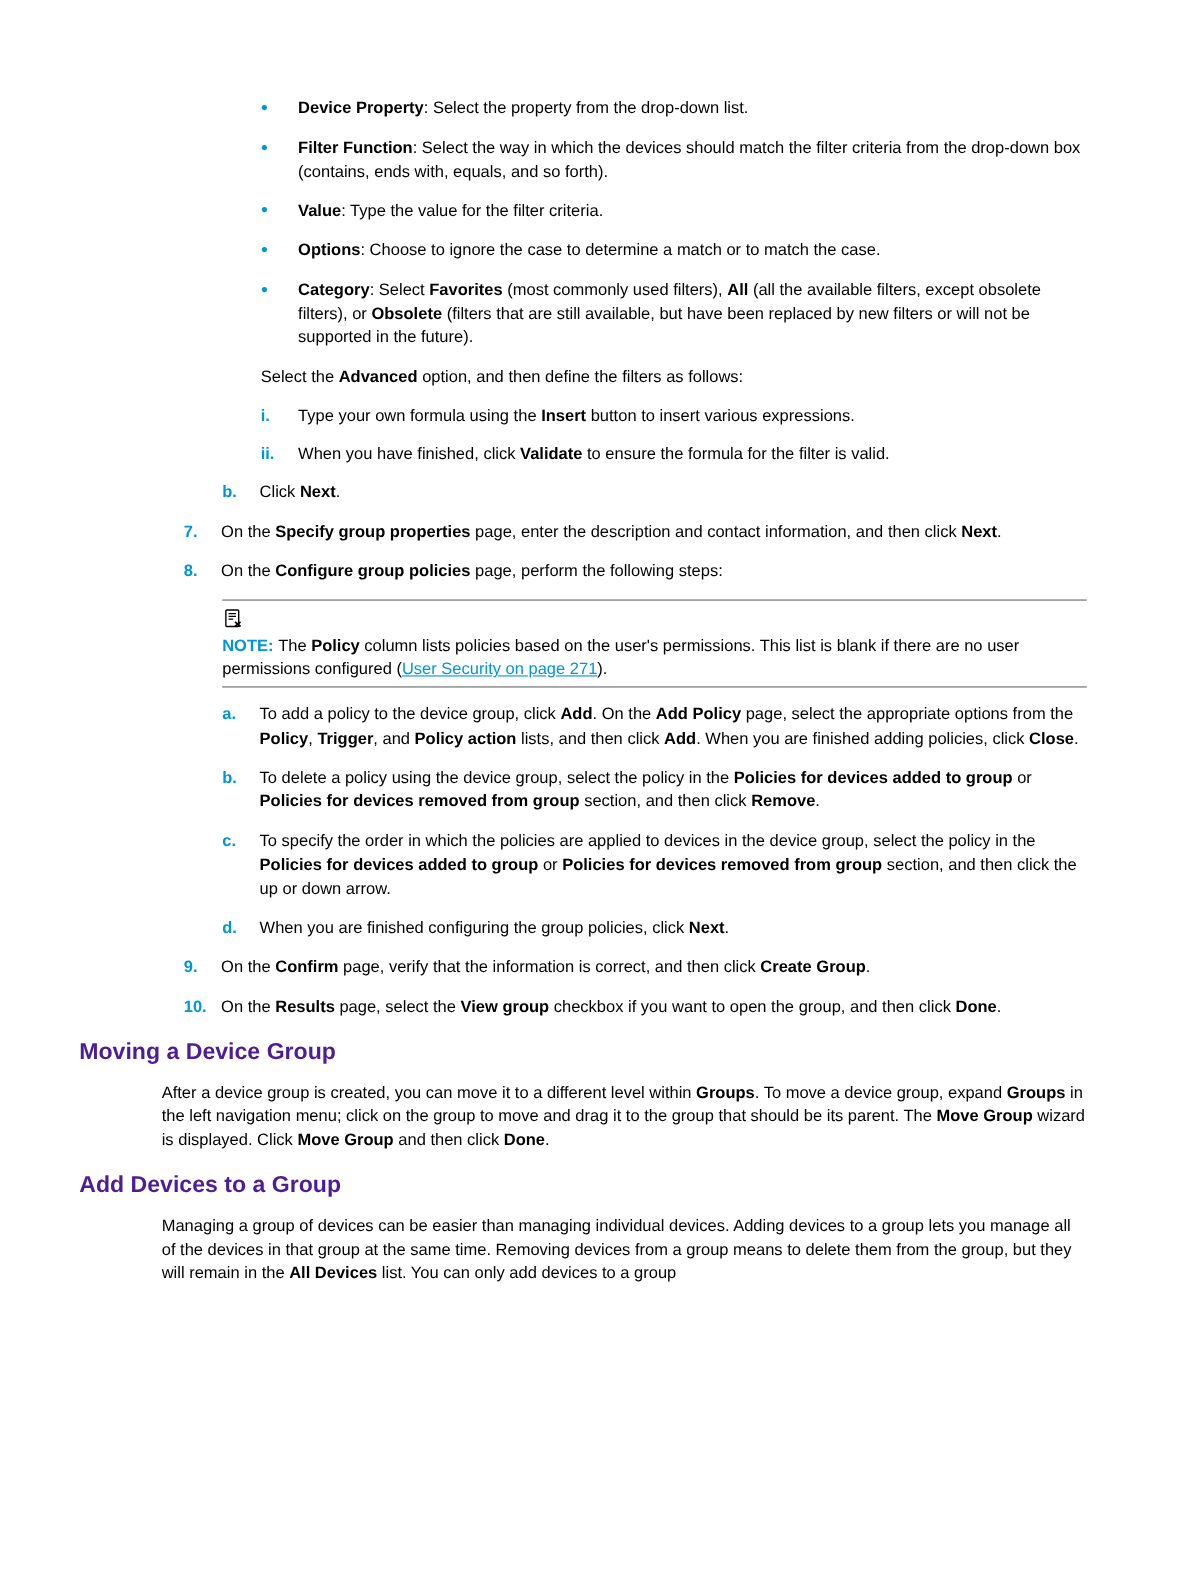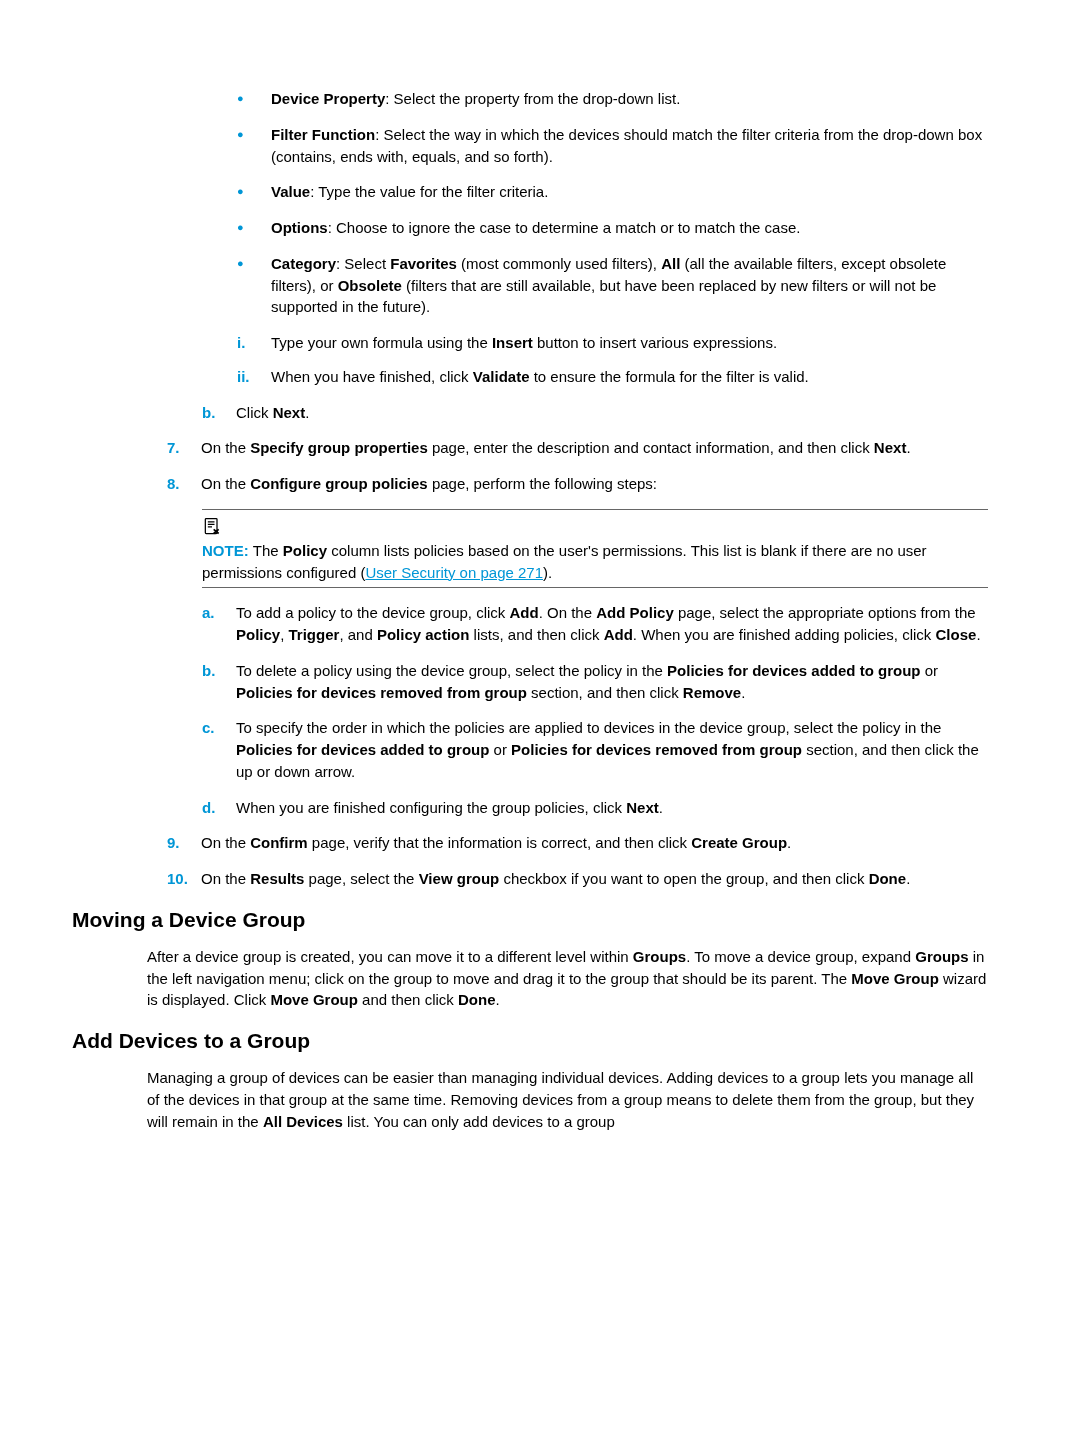--- a/index.html
+++ b/index.html
@@ -19,39 +19,40 @@
   .num-list > li { position: relative; padding-left: 34px; margin-bottom: 14px; }
   .num-list > li > .marker { position: absolute; left: 0; top: 0; color: #0096d6; font-weight: bold; }
   .note-block { margin-left: 130px; margin-right: 0; border-top: 1px solid #666; border-bottom: 1px solid #666; padding: 4px 0 4px 0; margin-bottom: 14px; }
   .note-row { display: flex; align-items: flex-start; flex-direction: column; }
   .note-icon { flex: 0 0 24px; margin-right: 4px; margin-top:2px; }
   .note-text { flex: 1; }
   .note-label { color: #0096d6; font-weight: bold; }
   .alpha-list { list-style: none; margin-left: 130px; }
   .alpha-list > li { position: relative; padding-left: 34px; margin-bottom: 14px; }
   .alpha-list > li .marker { position: absolute; left: 0; top: 0; color: #0096d6; font-weight: bold; }
-  h2 { color: #000000; font-size: 21px; font-weight: bold; margin: 18px 0 14px 0; }
+  h2 { color: #4c1d95; font-size: 21px; font-weight: bold; margin: 18px 0 14px 0; }
   .body-para { margin-left: 75px; margin-bottom: 14px; }
   .link { color: #0096d6; text-decoration: underline; }
   .footer { position: absolute; bottom: 48px; left: 72px; right: 92px; display: flex; justify-content: space-between; font-size: 14px; }
   b { font-weight: bold; }
 </style>
 </head>
 <body>
 
 <div class="page">
 
   <ul class="bullet-list">
     <li><b>Device Property</b><span>: Select the property from the drop-down list.</span></li>
     <li><b>Filter Function</b><span>: Select the way in which the devices should match the filter criteria from the drop-down box (contains, ends with, equals, and so forth).</span></li>
     <li><b>Value</b><span>: Type the value for the filter criteria.</span></li>
     <li><b>Options</b><span>: Choose to ignore the case to determine a match or to match the case.</span></li>
     <li><b>Category</b><span>: Select </span><b>Favorites</b><span> (most commonly used filters), </span><b>All</b><span> (all the available filters, except obsolete filters), or </span><b>Obsolete</b><span> (filters that are still available, but have been replaced by new filters or will not be supported in the future).</span></li>
   </ul>
 
+  <p class="para-indent"><span>Select the </span><b>Advanced</b><span> option, and then define the filters as follows:</span></p>
 
   <ul class="roman-list">
     <li><span class="marker">i.</span><span>Type your own formula using the </span><b>Insert</b><span> button to insert various expressions.</span></li>
     <li><span class="marker">ii.</span><span>When you have finished, click </span><b>Validate</b><span> to ensure the formula for the filter is valid.</span></li>
   </ul>
 
   <p class="sub-b"><span class="marker">b.</span><span>Click </span><b>Next</b><span>.</span></p>
 
   <ul class="num-list">
     <li><span class="marker">7.</span><span>On the </span><b>Specify group properties</b><span> page, enter the description and contact information, and then click </span><b>Next</b><span>.</span></li>

